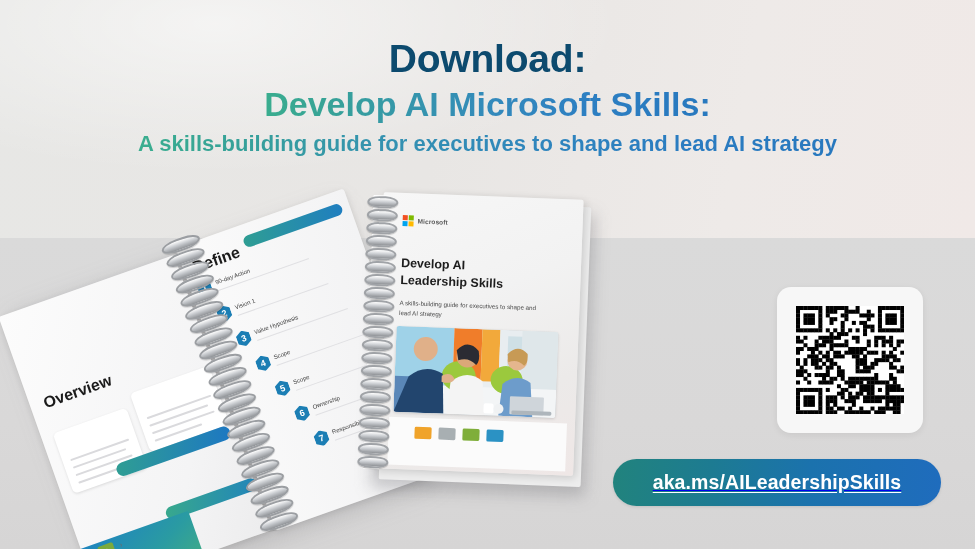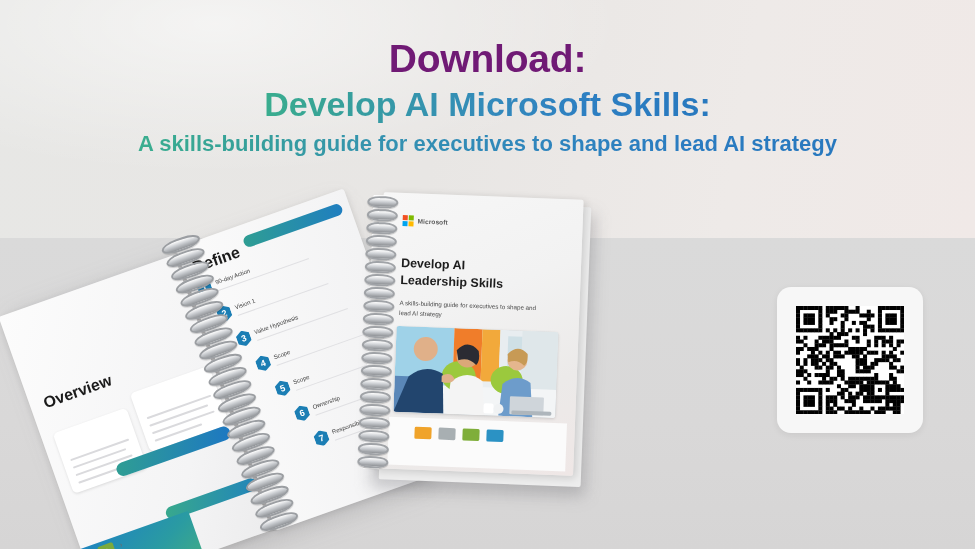--- a/index.html
+++ b/index.html
@@ -14,21 +14,21 @@
   .bg-top{position:absolute;left:0;top:0;width:975px;height:238px;
     background:linear-gradient(100deg,#e7e7e5 0%,#e8e6e4 45%,#eeeae8 75%,#f0e9e7 100%);}
   .bg-bottom{position:absolute;left:0;top:238px;width:975px;height:311px;
     background:linear-gradient(180deg,#dadada 0%,#d9d8d8 60%,#d6d5d5 100%);}
   .bg-topglow{position:absolute;left:0;top:0;width:975px;height:238px;
     background:radial-gradient(ellipse 60% 90% at 22% 10%,rgba(255,255,255,.55),rgba(255,255,255,0) 70%);}
 
   
   .headline{position:absolute;left:0;top:38px;width:975px;text-align:center;}
   .h-download{
-    font-size:39px;font-weight:bold;color:#701a75;letter-spacing:-.2px;
+    font-size:39px;font-weight:bold;color:#0c4a6e;letter-spacing:-.2px;
     line-height:1.08;margin:0 0 4px 0;
   }
   .h-title{
     font-size:34px;font-weight:bold;line-height:1.2;margin:0 0 5px 0;
     background:linear-gradient(90deg,#3aae8e 0%,#37a396 14%,#3596ab 32%,#3389bc 52%,#2d7fc2 72%,#2878be 100%);
     -webkit-background-clip:text;background-clip:text;
     -webkit-text-fill-color:transparent;color:#3389bc;
     display:inline-block;padding:0 4px;
   }
   .h-sub{
@@ -787,14 +787,17 @@
           <rect x="70.76" y="104.28" width="4.02" height="4.02" fill="#000"></rect>
           <rect x="78.21" y="104.28" width="4.02" height="4.02" fill="#000"></rect>
           <rect x="81.93" y="104.28" width="4.02" height="4.02" fill="#000"></rect>
           <rect x="85.66" y="104.28" width="4.02" height="4.02" fill="#000"></rect>
           <rect x="96.83" y="104.28" width="4.02" height="4.02" fill="#000"></rect>
           <rect x="100.55" y="104.28" width="4.02" height="4.02" fill="#000"></rect>
         </svg>
       </div>
   </div>
 
+  <a class="cta" href="#">
+    <span class="cta-text">aka.ms/AILeadershipSkills</span>
+  </a>
 
 </div>
 
 </body></html>

